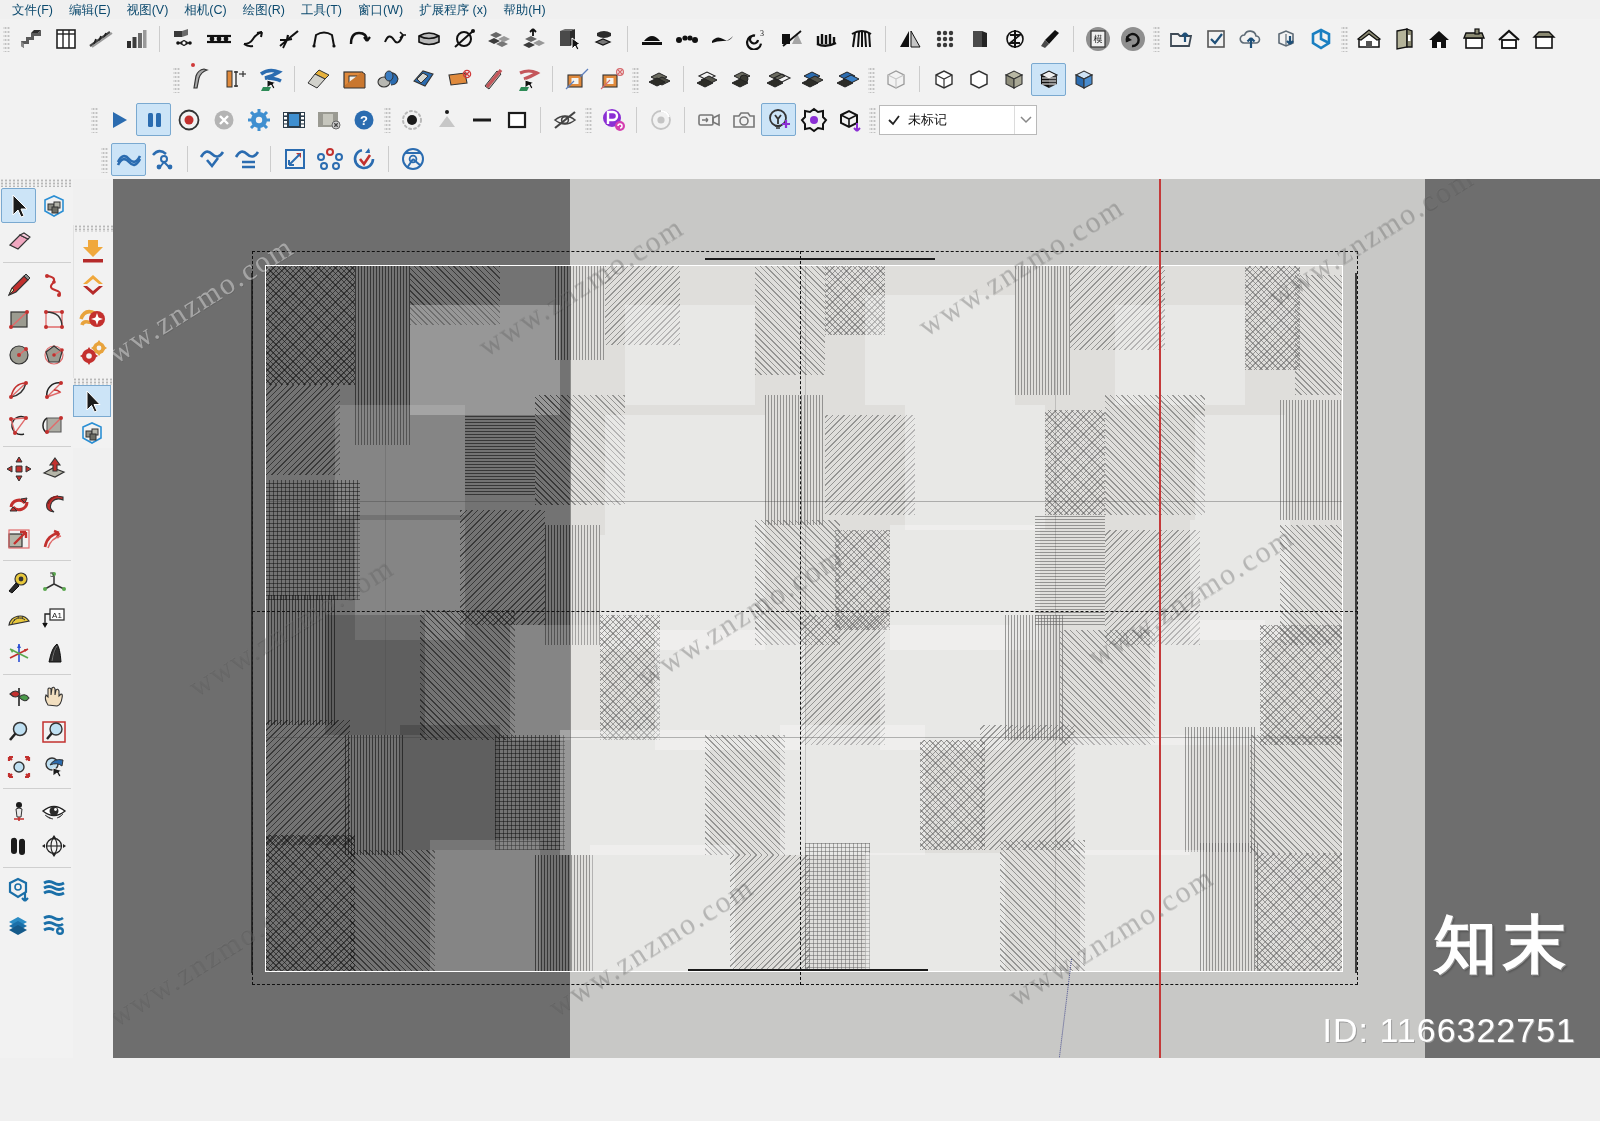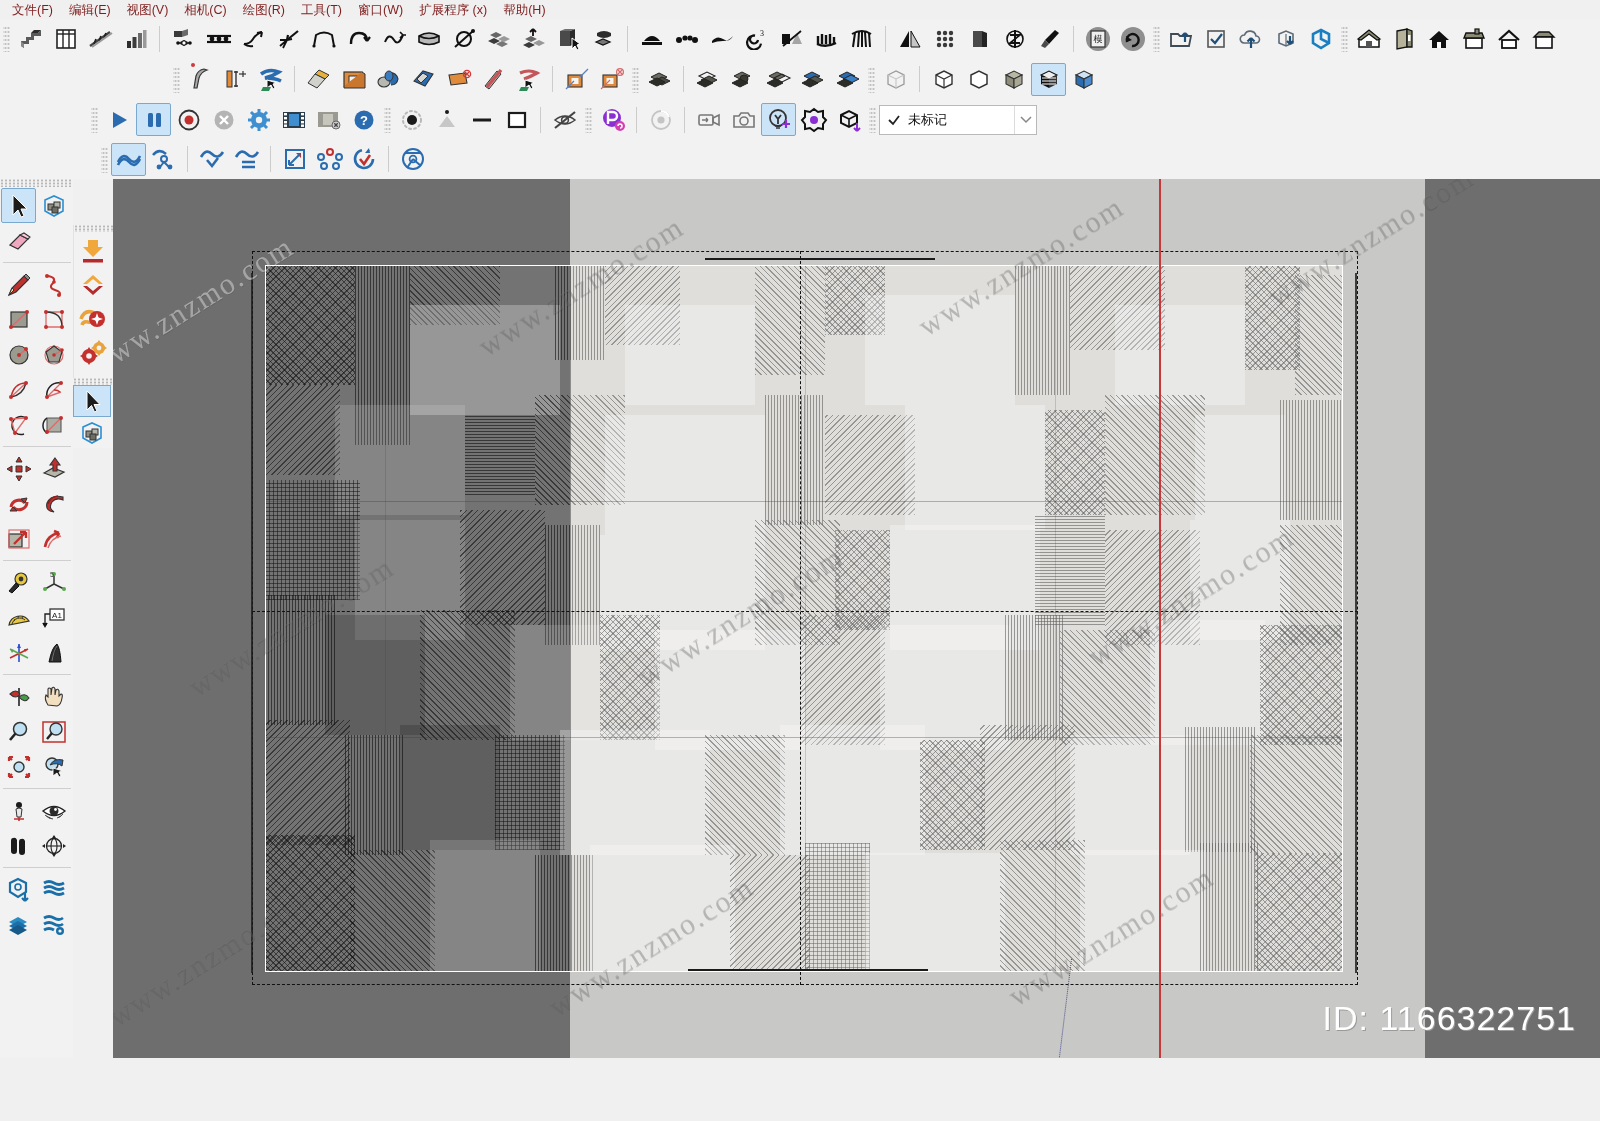--- a/index.html
+++ b/index.html
@@ -10,21 +10,21 @@
     -webkit-font-smoothing: antialiased;
   }
   #app { position:relative; width:1600px; height:1121px; background:#f0f0f0; }
 
   
   .menubar {
     position:absolute; top:0; left:0; width:1600px; height:19px;
     background:#f0f0f0; display:flex; align-items:center; padding-left:4px;
   }
   .menubar .mi {
-    font-size:12.5px; color:#7f1d1d; padding:1px 8px; white-space:nowrap;
+    font-size:12.5px; color:#0c4a6e; padding:1px 8px; white-space:nowrap;
     line-height:16px; cursor:default;
   }
 
   
   .tbrow { position:absolute; left:0; width:1600px; background:#f2f2f2; display:flex; align-items:center; }
   .tbrow.r1 { top:19px; height:39px; }
   .tbrow.r2 { top:58px; height:42px; }
   .tbrow.r3 { top:100px; height:39px; }
   .tbrow.r4 { top:139px; height:40px; }
   .tbrow.r2, .tbrow.r3, .tbrow.r4 { background:#f2f2f2; }
@@ -151,21 +151,21 @@
     text-shadow:0 1px 0 rgba(0,0,0,.10);
   }
   .wm.d { color:rgba(120,120,120,.30); }
   .wm-brand {
     position:absolute; right:28px; bottom:70px; pointer-events:none;
     font-family:"Liberation Sans", sans-serif;
     font-size:63px; font-weight:bold; color:#ffffff; letter-spacing:6px;
     text-shadow: 1px 1px 0 #8e8e8e, 2px 2px 2px rgba(0,0,0,.25);
   }
   .wm-id {
-    position:absolute; right:24px; bottom:20px; pointer-events:none;
+    position:absolute; right:24px; bottom:8px; pointer-events:none;
     font-size:34px; color:#ffffff; letter-spacing:1px; font-weight:500;
     text-shadow: 1px 1px 0 #9a9a9a;
   }
 
   
   .statusbar {
     position:absolute; left:0; bottom:0; width:1600px; height:63px;
     background:#f0f0f0; border-top:1px solid #dcdcdc;
   }
   .sb-grip {
@@ -1488,17 +1488,18 @@
     <div class="wm d" style="left:350px;top:90px;">www.znzmo.com</div>
     <div class="wm d" style="left:790px;top:70px;">www.znzmo.com</div>
     <div class="wm d" style="left:1140px;top:40px;">www.znzmo.com</div>
     <div class="wm d" style="left:60px;top:430px;">www.znzmo.com</div>
     <div class="wm d" style="left:510px;top:420px;">www.znzmo.com</div>
     <div class="wm d" style="left:960px;top:400px;">www.znzmo.com</div>
     <div class="wm d" style="left:-20px;top:760px;">www.znzmo.com</div>
     <div class="wm d" style="left:420px;top:750px;">www.znzmo.com</div>
     <div class="wm d" style="left:880px;top:740px;">www.znzmo.com</div>
 
+    <div class="wm-brand">知末</div>
     <div class="wm-id">ID: 1166322751</div>
   </div>
 
 
 </div>
 
 </body></html>

